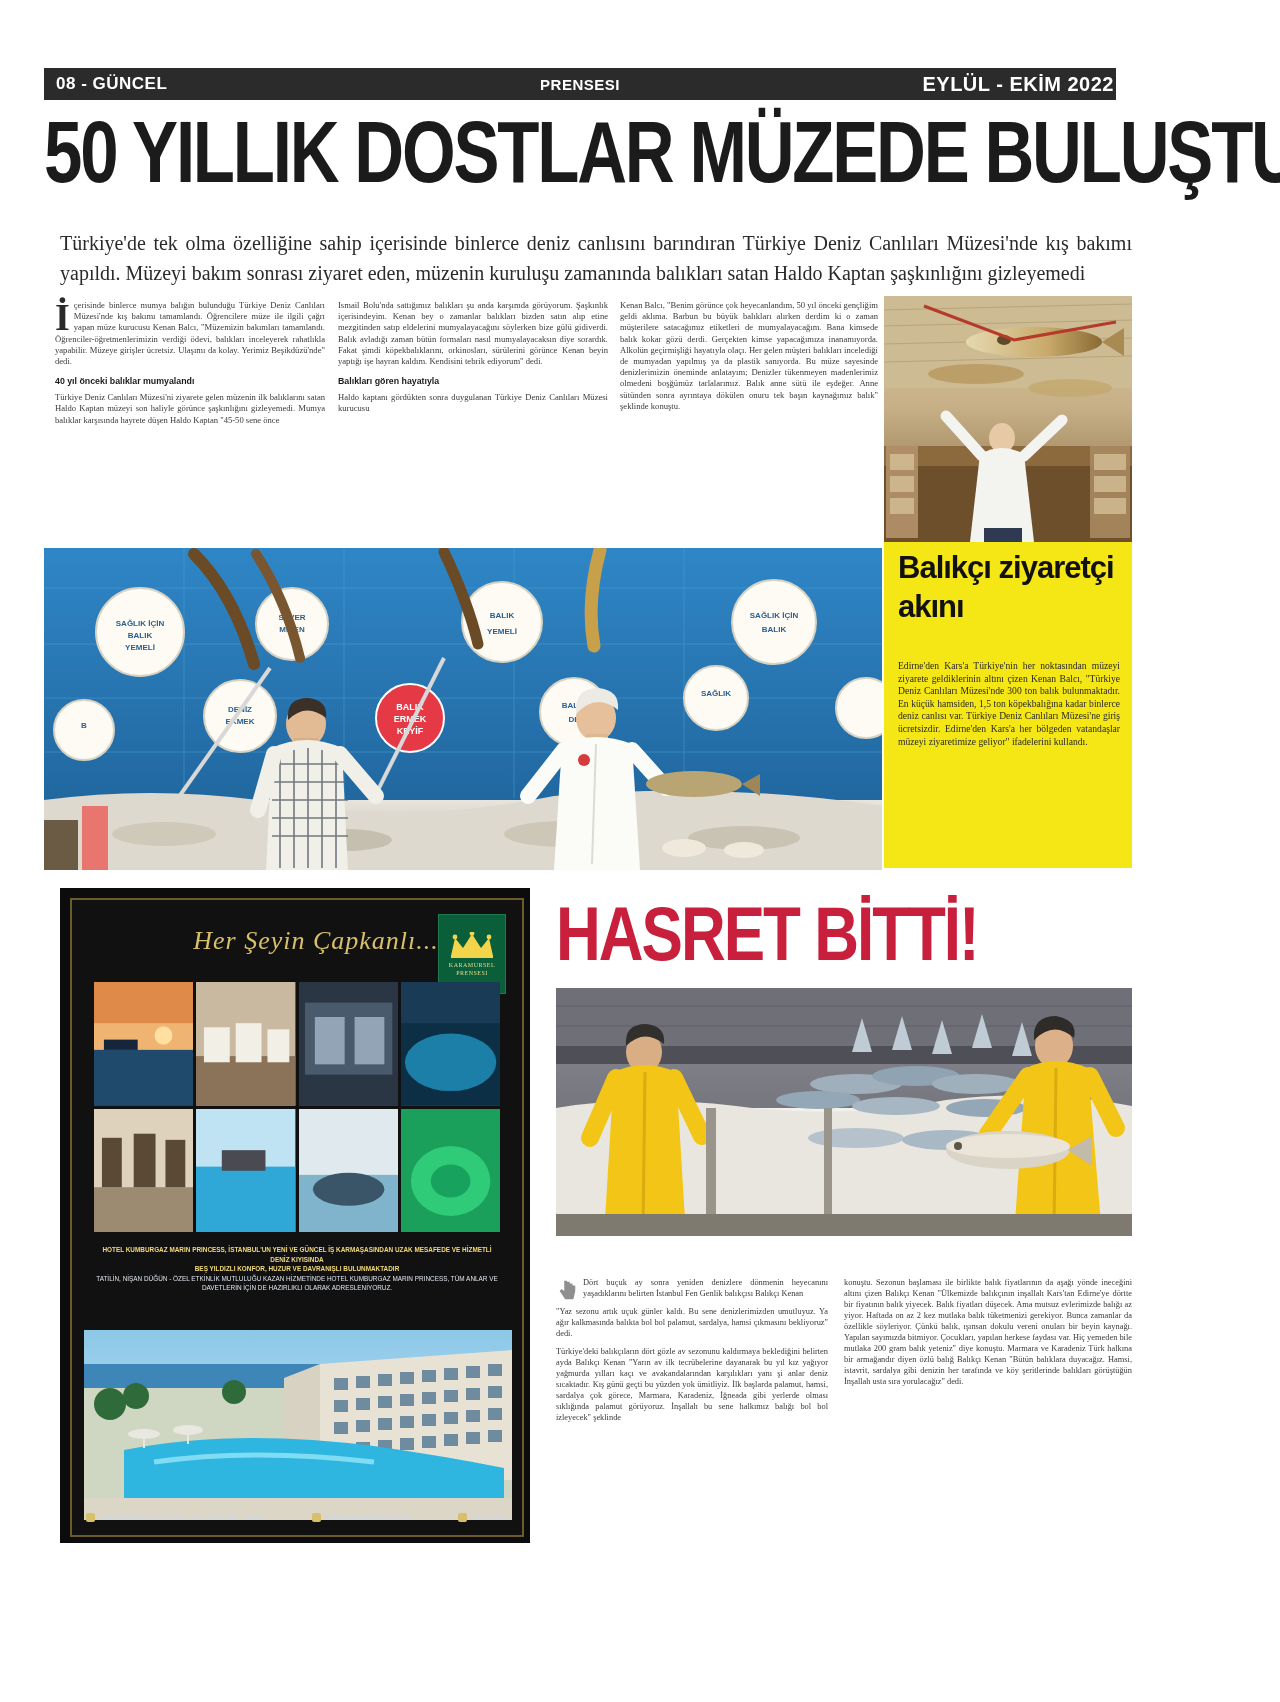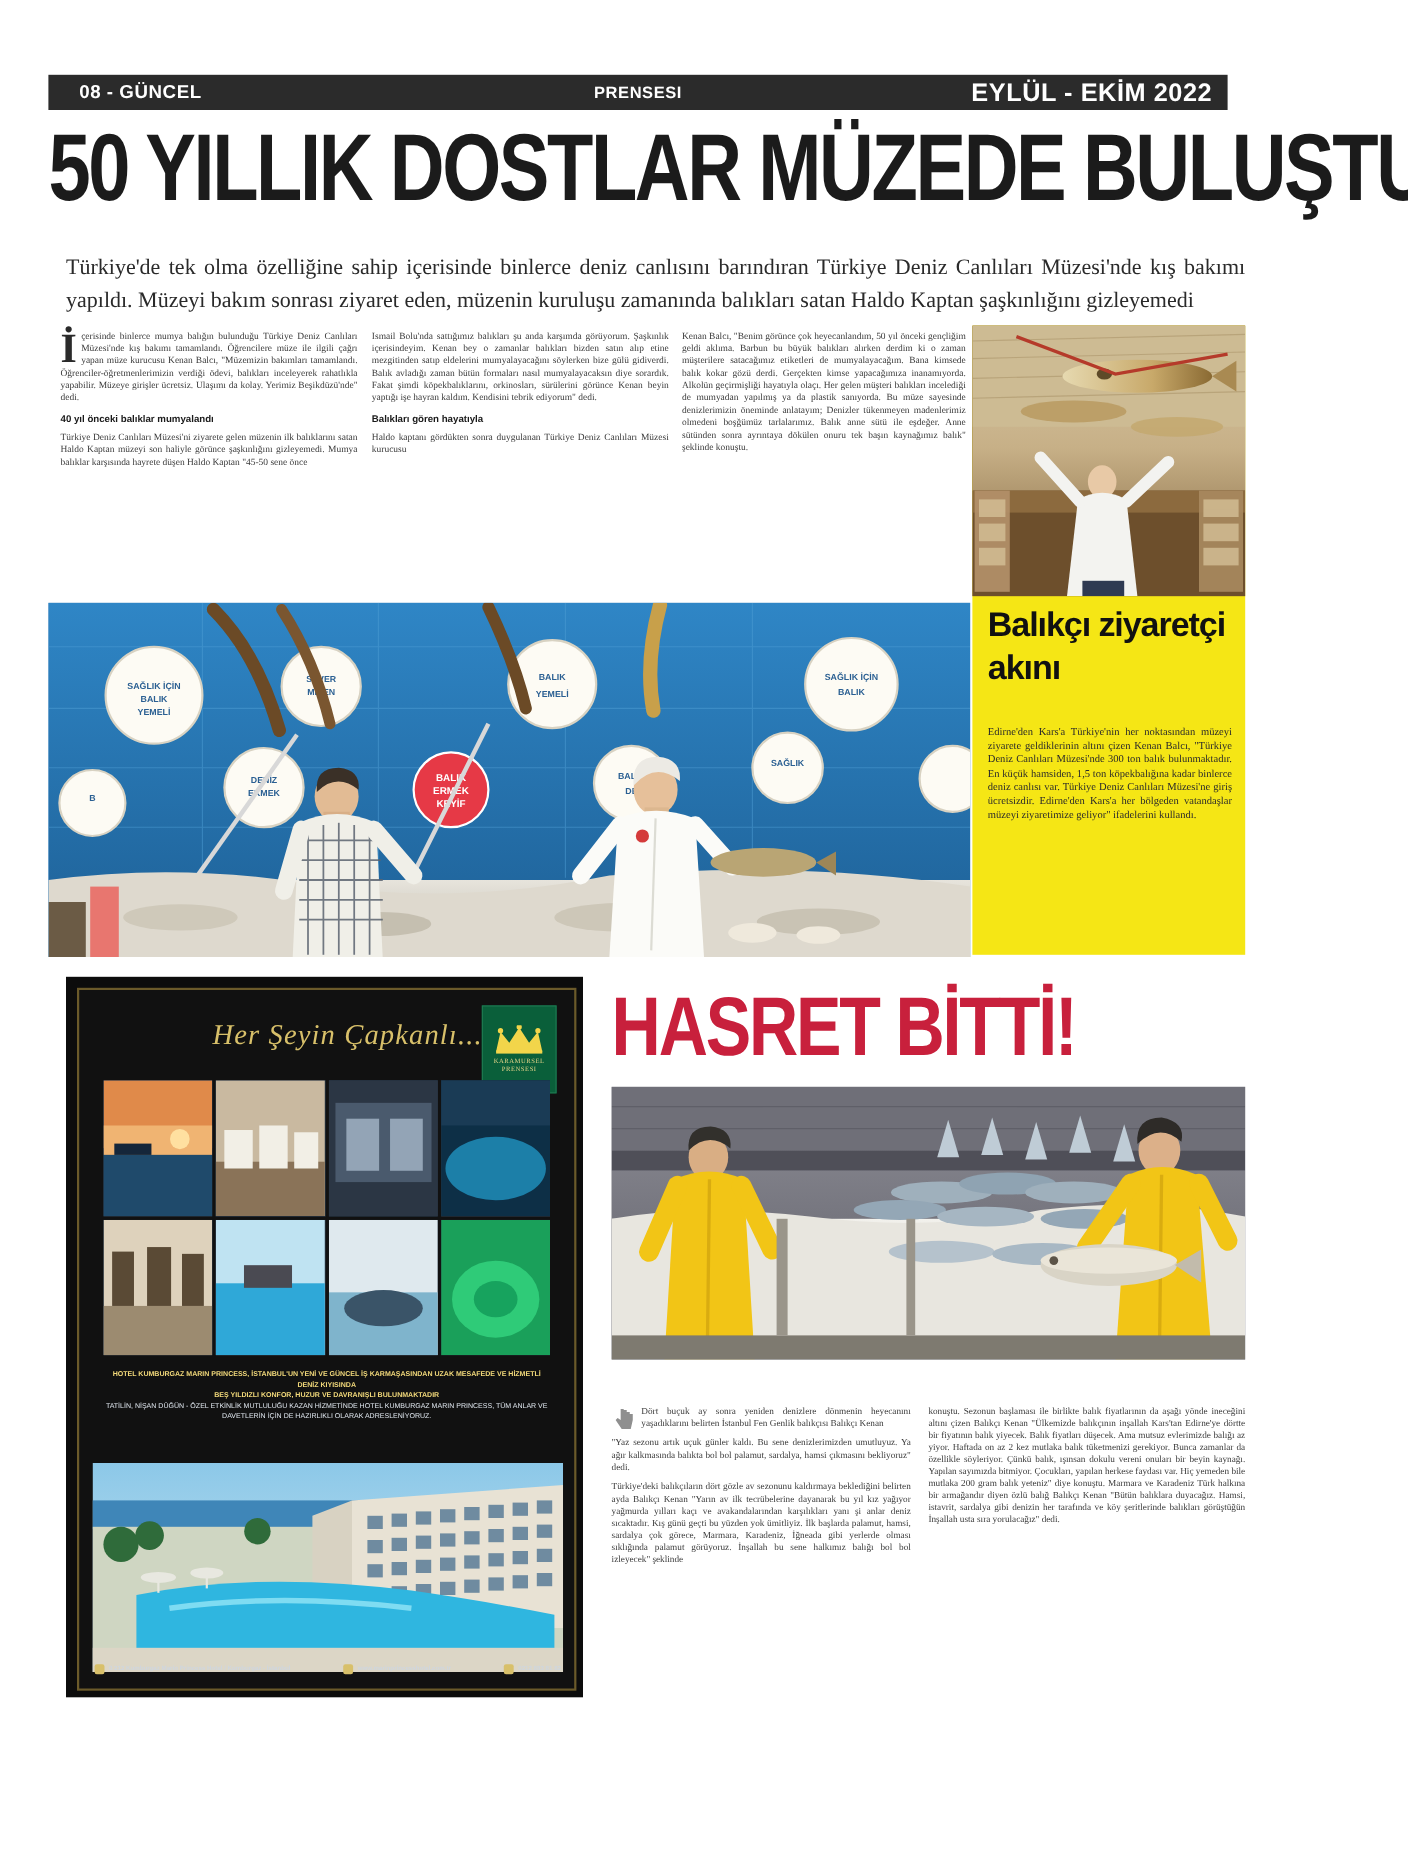--- a/index.html
+++ b/index.html
@@ -2,23 +2,23 @@
 <html><head>
 <meta charset="utf-8">
 <style>
   html,body{margin:0;padding:0;background:#ffffff;}
   body{width:1280px;height:1702px;font-family:"Liberation Serif",serif;overflow:hidden;position:relative;}
 
   .page{position:absolute;left:0;top:0;width:1280px;height:1702px;background:#fff;}
 
   
   .masthead{position:absolute;left:44px;top:68px;width:1072px;height:32px;background:#2b2b2b;display:flex;align-items:center;}
-  .mh-left{color:#fff;font-family:"Liberation Sans",sans-serif;font-weight:bold;font-size:17px;letter-spacing:.5px;padding-left:28px;}
+  .mh-left{color:#fff;font-family:"Liberation Sans",sans-serif;font-weight:bold;font-size:17px;letter-spacing:.5px;padding-left:12px;}
   .mh-center{color:#fff;font-family:"Liberation Sans",sans-serif;font-weight:bold;font-size:15px;letter-spacing:.5px;position:absolute;left:0;right:0;text-align:center;}
-  .mh-right{color:#fff;font-family:"Liberation Sans",sans-serif;font-weight:bold;font-size:23px;letter-spacing:.5px;margin-left:auto;padding-right:14px;}
+  .mh-right{color:#fff;font-family:"Liberation Sans",sans-serif;font-weight:bold;font-size:20px;letter-spacing:.5px;margin-left:auto;padding-right:2px;}
 
   
   .headline{position:absolute;left:44px;top:108px;width:1080px;
     font-family:"Liberation Sans",sans-serif;font-weight:bold;font-size:69px;line-height:72px;
     color:#1b1b1b;letter-spacing:-2.2px;transform:scaleY(1.25);transform-origin:left top;white-space:nowrap;}
 
   .deck{position:absolute;left:60px;top:228px;width:1072px;
     font-family:"Liberation Serif",serif;font-size:20px;line-height:30px;color:#2a2a2a;text-align:justify;}
 
   

